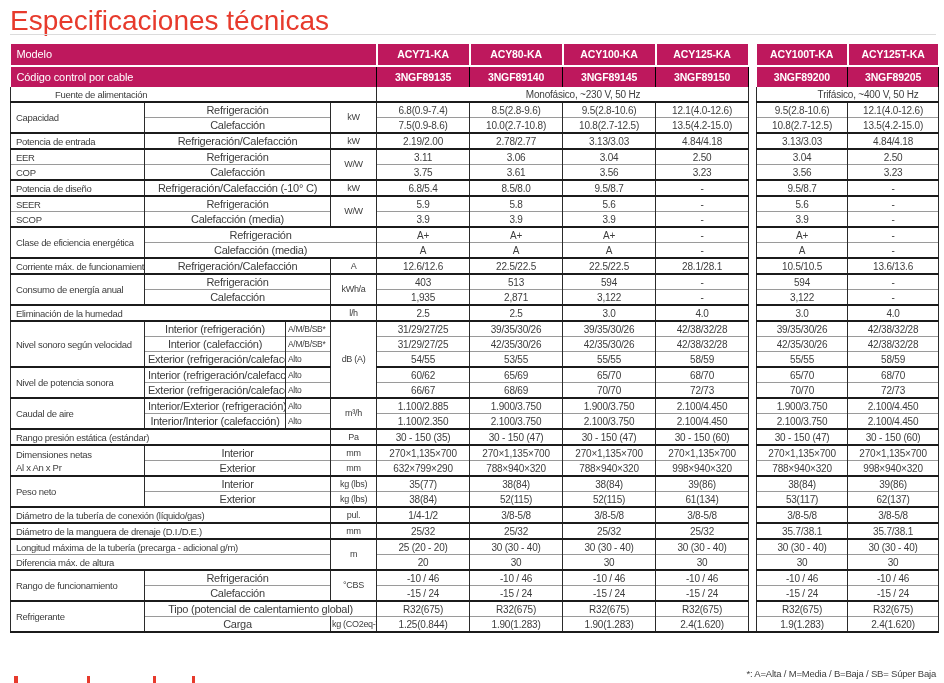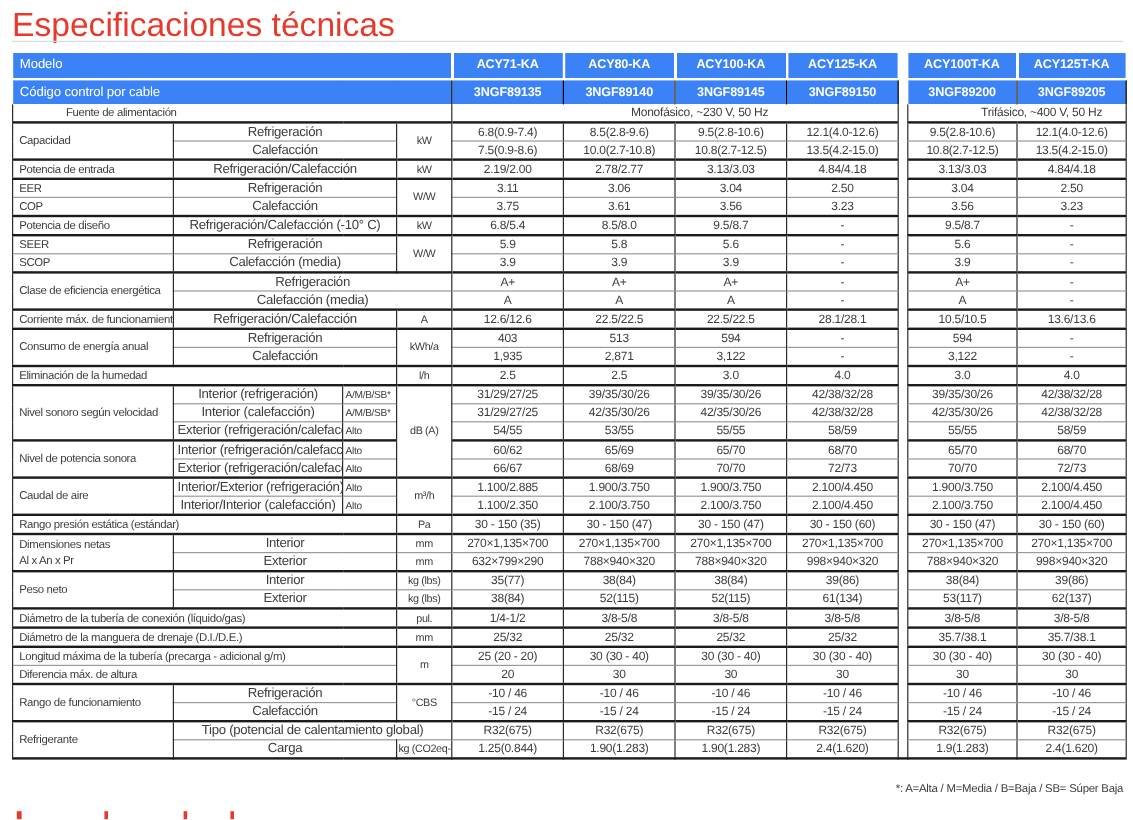--- a/index.html
+++ b/index.html
@@ -12,27 +12,27 @@
   td{height:14px;line-height:13px;font-size:10px;padding:0 3px;overflow:hidden;
      border-left:1px solid #2b2b2b;border-right:1px solid #2b2b2b;border-top:1px solid #9a9a9a;}
   tr.g td{border-top:2px solid #1b1b1b;}
   tr.nt td{border-top:none;padding-left:44px;}
   td.lbl{text-align:left;white-space:pre;font-size:9.5px;letter-spacing:-0.3px;padding-left:5px;}
   td.sub{text-align:center;white-space:nowrap;font-size:11px;letter-spacing:-0.25px;}
   td.mini{text-align:left;white-space:nowrap;font-size:8.5px;letter-spacing:-0.3px;padding:0 2px;}
   td.unit{text-align:center;white-space:nowrap;font-size:9px;letter-spacing:-0.3px;padding:0 1px;margin-left:48px;}
   td.val{text-align:center;white-space:nowrap;font-size:10px;letter-spacing:-0.2px;}
   td.sp{border-top:none !important;border-bottom:none;background:#fff;}
-  thead td{border:none;background:#3b82f6;color:#fff;font-weight:700;text-align:center;
+  thead td{border:none;background:#be185d;color:#fff;font-weight:700;text-align:center;
            font-size:10.5px;letter-spacing:-0.1px;}
   tr.mrow td{height:21px;border-bottom:2px solid #fff;border-right:2px solid #fff;}
   tr.crow td{height:20px;border-right:1px solid #000000;}
   thead td.hlbl{text-align:left;padding-left:6px;font-weight:400;font-size:11px;}
   thead td.hsp{background:#fff;border:none;}
-  .footnote{position:absolute;right:8px;top:652px;font-size:9.5px;color:#3d3d3d;letter-spacing:-0.2px;}
+  .footnote{position:absolute;right:8px;top:668px;font-size:9.5px;color:#3d3d3d;letter-spacing:-0.2px;}
   .marks{position:absolute;left:0;top:676px;width:944px;height:7px;}
   .marks i{position:absolute;top:0;height:7px;background:#e73a2c;}
 </style>
 </head>
 <body>
 
 <div class="page">
   <div class="title">Especificaciones técnicas</div>
   <div class="rule"></div>
 

